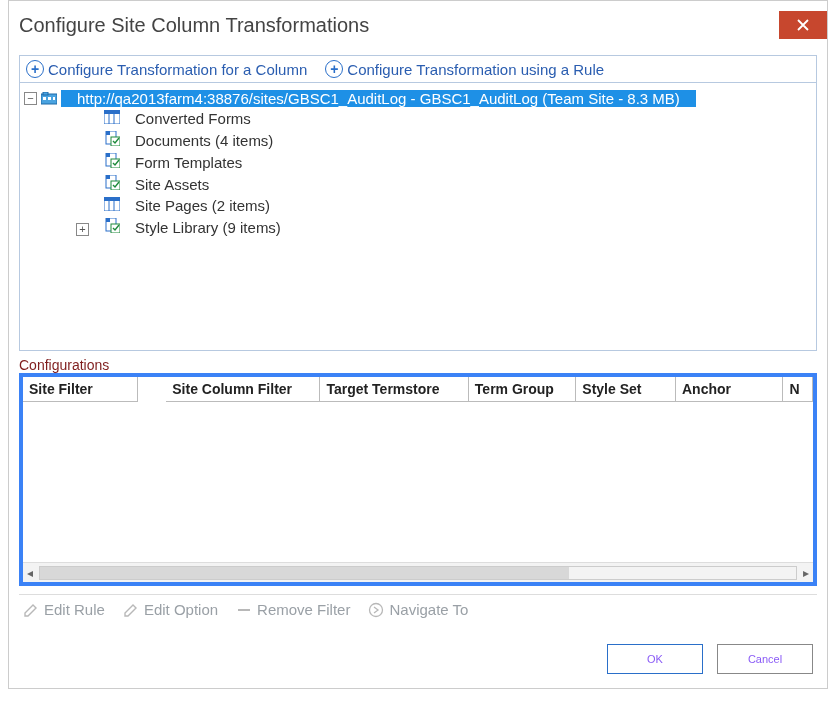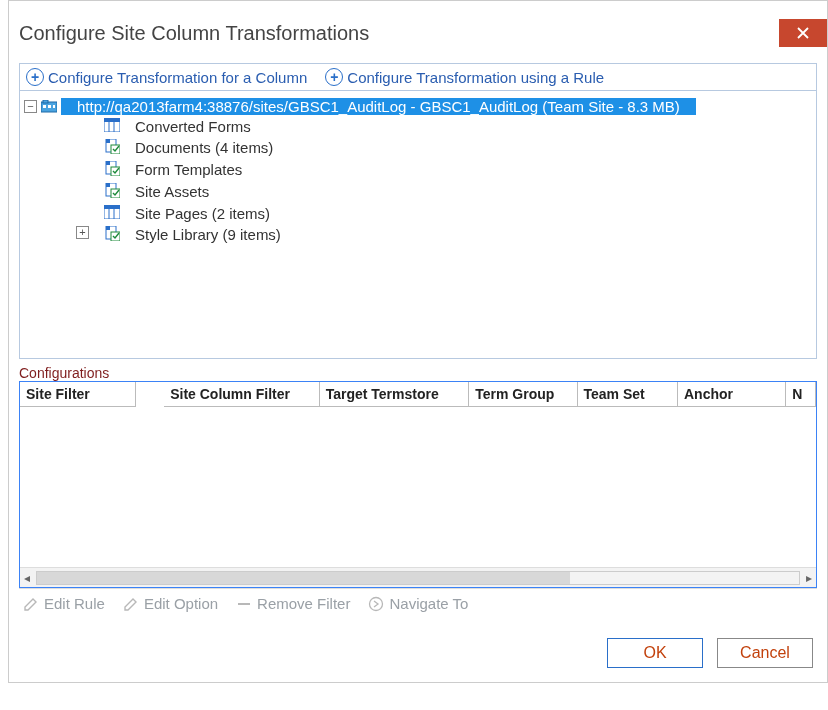--- a/index.html
+++ b/index.html
@@ -1,56 +1,56 @@
 <!DOCTYPE html>
 <html><head>
 <meta charset="utf-8">
 <style>
 * { box-sizing: border-box; margin: 0; padding: 0; font-family: "Segoe UI", Tahoma, sans-serif; }
 body { background: #fff; width: 828px; height: 710px; overflow: hidden; }
 
 .dialog { width: 820px; margin-left: 8px; border: 1px solid #ccc; background: #fff; }
 
-.titlebar { display: flex; align-items: center; justify-content: space-between; padding: 18px 0 6px 10px; }
+.titlebar { display: flex; align-items: center; justify-content: space-between; padding: 10px 0 6px 10px; }
 .titlebar h1 { font-size: 20px; font-weight: 400; color: #444; }
 .close-btn { width: 48px; height: 28px; background: #c7472e; display: flex; align-items: center; justify-content: center; cursor: pointer; }
 .close-btn svg { width: 12px; height: 12px; }
 
 .content { padding: 10px; }
 
 .toolbar-top { border: 1px solid #b7c9e0; background: #fff; padding: 4px 6px; display: flex; gap: 18px; align-items: center; }
 .tool-link { display: flex; align-items: center; gap: 4px; color: #2a5db0; font-size: 15px; cursor: pointer; }
 .plus-circle { width: 18px; height: 18px; border: 1.6px solid #2a6fc9; border-radius: 50%; display: flex; align-items: center; justify-content: center; color: #2a6fc9; font-size: 14px; font-weight: 600; line-height: 1; }
 
 .tree-panel { border: 1px solid #b7c9e0; border-top: none; padding: 6px 4px 16px 4px; height: 268px; overflow: auto; }
 .tree-row { display: flex; align-items: center; gap: 4px; font-size: 15px; color: #2a5db0; padding: 1px 0; }
 .exp-box { width: 13px; height: 13px; border: 1px solid #888; display: inline-flex; align-items: center; justify-content: center; font-size: 11px; color: #555; background: #fff; cursor: pointer; line-height: 1; }
 .site-icon { width: 16px; height: 14px; display: inline-flex; }
 .root-highlight { background: #1e90e6; color: #fff; padding: 0 16px; }
 .tree-children { padding-left: 52px; }
-.tree-child-row { display: flex; align-items: flex-start; gap: 15px; font-size: 15px; color: #333; padding: 2px 0; }
+.tree-child-row { display: flex; align-items: flex-end; gap: 15px; font-size: 15px; color: #333; padding: 2px 0; }
 .child-expand-col { width: 13px; display: inline-flex; justify-content: center; }
 
 .list-icon svg, .doc-icon svg, .site-icon svg { display: block; }
 
 .section-label { font-size: 14px; color: #7f1d1d; margin-top: 6px; }
-.grid-wrap { border: 1px solid #3b82f6; }
+.grid-wrap { border: 4px solid #3b82f6; }
 .grid-head { display: flex; background: #fff; }
 .grid-head div { border-right: 1px solid #bbb; border-bottom: 1px solid #bbb; font-size: 14px; font-weight: 700; color: #222; padding: 4px 6px; white-space: nowrap; overflow: hidden; }
 .grid-body { height: 160px; background: #fff; }
 .hscroll { display: flex; align-items: center; justify-content: space-between; border-top: 1px solid #ddd; background: #f3f3f3; height: 20px; padding: 0 4px; }
 .hscroll .bar { flex: 1; height: 14px; margin: 0 6px; background: linear-gradient(to right, #d8d8d8 0%, #d8d8d8 70%, #f3f3f3 70%); border: 1px solid #ccc; }
 .hscroll .arrow { color: #666; font-size: 12px; cursor: pointer; }
 
-.action-bar { border-top: 1px solid #ddd; padding: 6px 4px; margin-top: 0; display: flex; gap: 18px; align-items: center; }
+.action-bar { border-top: 1px solid #ddd; padding: 6px 4px; margin-top: 8px; display: flex; gap: 18px; align-items: center; }
 .action-btn { display: flex; align-items: center; gap: 5px; font-size: 15px; color: #9aa0a6; cursor: default; }
 .action-btn svg { width: 16px; height: 16px; }
 
 .footer { display: flex; justify-content: flex-end; gap: 14px; padding: 10px 14px 14px 0; }
-.btn { min-width: 96px; height: 30px; border: 1px solid #888; background: #fff; font-size: 16px; color: #c2410c; cursor: pointer; }
+.btn { min-width: 96px; height: 30px; border: 1px solid #888; background: #fff; font-size: 11px; color: #8b5cf6; cursor: pointer; }
 .btn.primary { border: 1.5px solid #2a6fc9; }
 </style>
 </head>
 <body>
 
 <div class="dialog">
 
   <div class="titlebar">
     <h1>Configure Site Column Transformations</h1>
     <div class="close-btn">
@@ -151,21 +151,21 @@
         </div>
     </div>
 
     <div class="section-label">Configurations</div>
     <div class="grid-wrap">
       <div class="grid-head" id="grid-head">
           <div style="width: 118px;">Site Filter</div>
           <div style="width: 158px; margin-left: 28px;">Site Column Filter</div>
           <div style="width: 152px;">Target Termstore</div>
           <div style="width: 110px;">Term Group</div>
-          <div style="width: 102px;">Team Set</div>
+          <div style="width: 102px;">Style Set</div>
           <div style="width: 110px;">Anchor</div>
           <div style="width: 30px;">N</div>
         </div>
       <div class="grid-body"></div>
       <div class="hscroll">
         <span class="arrow">◂</span>
         <div class="bar"></div>
         <span class="arrow">▸</span>
       </div>
     </div>

